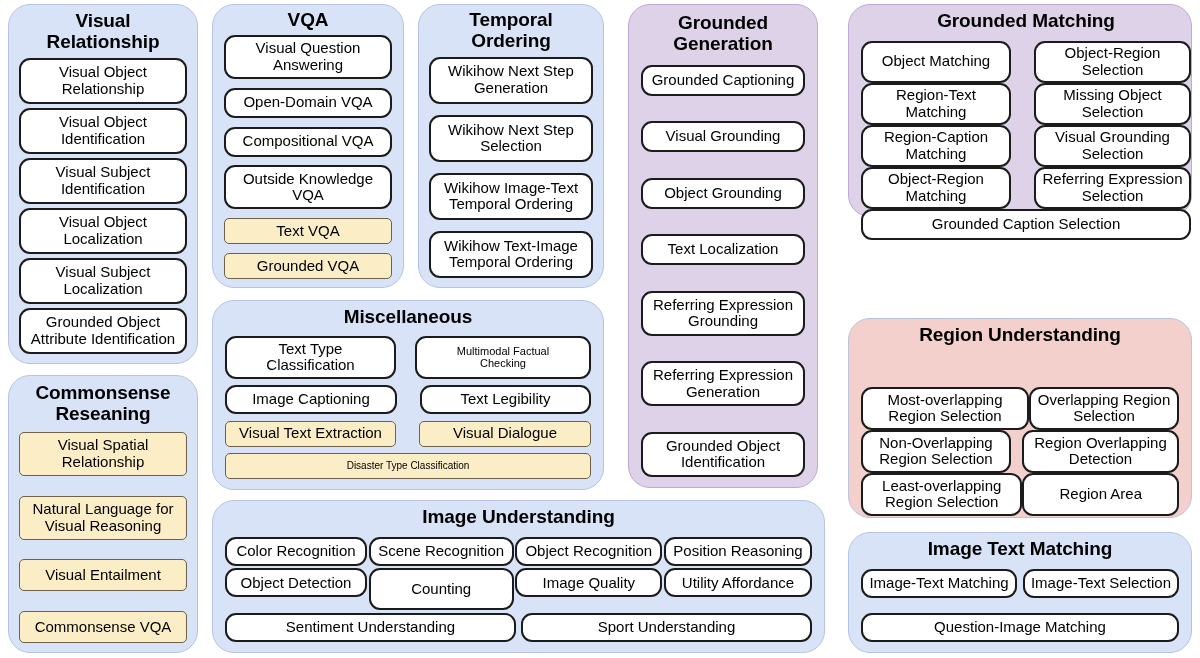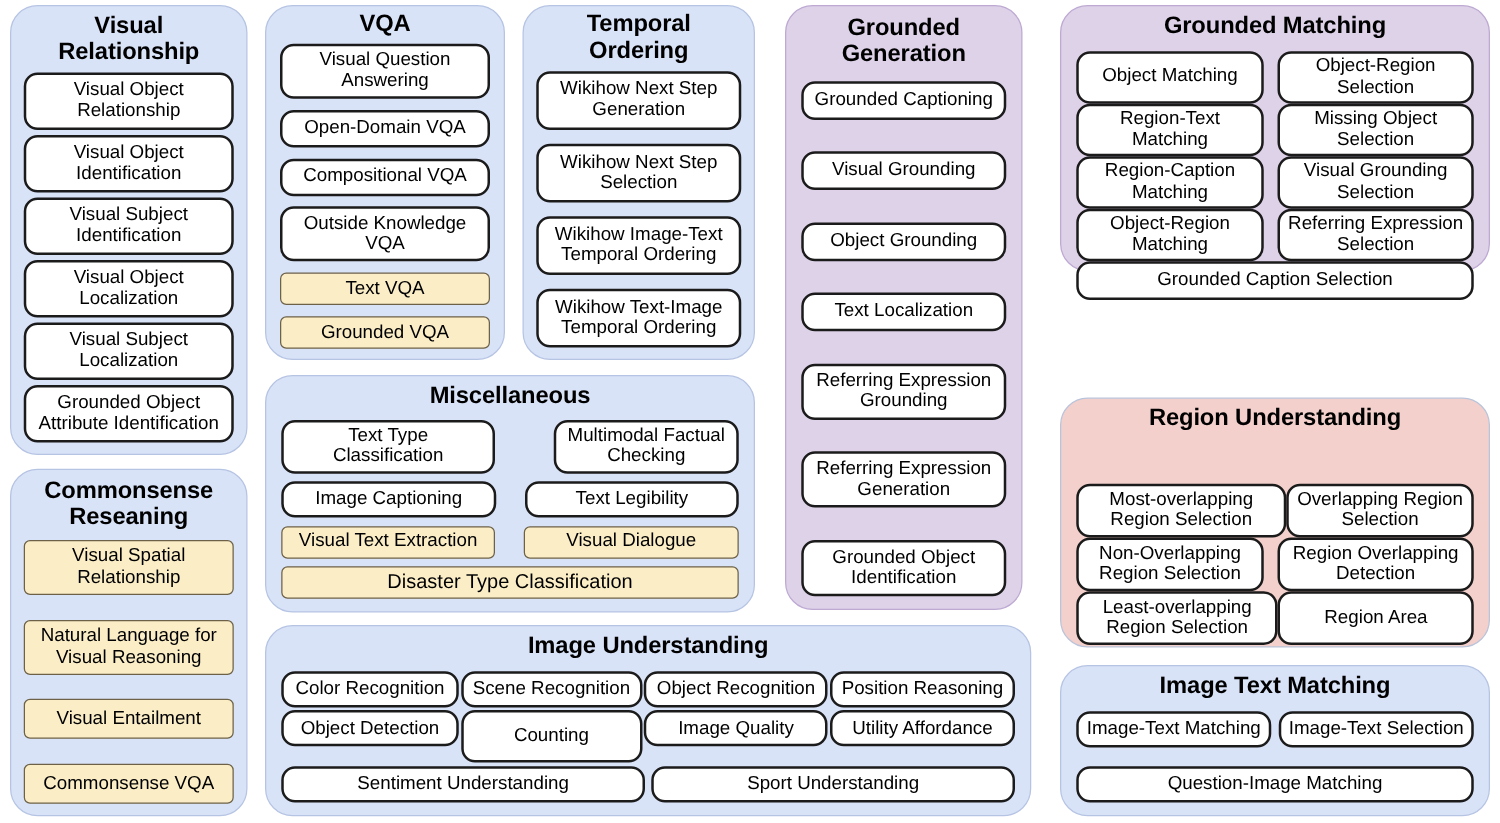--- a/index.html
+++ b/index.html
@@ -124,33 +124,33 @@
       <div class="pill yellow" style="font-size:15px; height:26px;">Grounded VQA</div>
     </div>
   </div>
 
   <div class="group blue" style="left:212px; top:300px; width:392px; height:190px; padding:6px 12px 10px 12px;">
     <div class="group-title" style="font-size:19px; margin-bottom:8px;">Miscellaneous</div>
     <div class="group-body">
       <div class="row">
         <div class="pill" style="font-size:15px; width:171px; height:43px;">Text Type
 Classification</div>
-        <div class="pill" style="font-size:15px; width:148px; height:43px;">Multimodal Factual
+        <div class="pill" style="font-size:11px; width:176px; height:43px;">Multimodal Factual
 Checking</div>
       </div>
       <div class="row">
         <div class="pill" style="font-size:15px; width:172px; height:29px;">Image Captioning</div>
         <div class="pill" style="font-size:15px; width:171px; height:29px;">Text Legibility</div>
       </div>
       <div class="row">
         <div class="pill yellow" style="font-size:15px; width:171px; height:26px;">Visual Text Extraction</div>
         <div class="pill yellow" style="font-size:15px; width:172px; height:26px;">Visual Dialogue</div>
       </div>
       <div class="row">
-        <div class="pill yellow" style="font-size:16px; width:100%; height:26px;">Disaster Type Classification</div>
+        <div class="pill yellow" style="font-size:10px; width:100%; height:26px;">Disaster Type Classification</div>
       </div>
     </div>
   </div>
 
   <div class="group blue" style="left:418px; top:4px; width:186px; height:284px; padding:5px 10px 9px 10px;">
     <div class="group-title" style="font-size:19px; margin-bottom:5px;">Temporal Ordering</div>
     <div class="group-body">
       <div class="pill" style="font-size:15px; height:47px;">Wikihow Next Step
 Generation</div>
       <div class="pill" style="font-size:15px; height:47px;">Wikihow Next Step
@@ -194,21 +194,21 @@
       <div class="pill" style="font-size:15px; height:31px;">Text Localization</div>
       <div class="pill" style="font-size:15px; height:45px;">Referring Expression
 Grounding</div>
       <div class="pill" style="font-size:15px; height:45px;">Referring Expression
 Generation</div>
       <div class="pill" style="font-size:15px; height:45px;">Grounded Object
 Identification</div>
     </div>
   </div>
 
-  <div class="group purple" style="left:848px; top:4px; width:344px; height:213px; padding:6px 12px 10px 12px;">
+  <div class="group purple" style="left:848px; top:4px; width:344px; height:213px; padding:6px 0 10px 12px;">
     <div class="group-title" style="font-size:19px; margin-bottom:9px;">Grounded Matching</div>
     <div class="group-body">
       <div class="row">
         <div class="pill" style="font-size:15px; width:150px; height:42px;">Object Matching</div>
         <div class="pill" style="font-size:15px; width:157px; height:42px;">Object-Region
 Selection</div>
       </div>
       <div class="row">
         <div class="pill" style="font-size:15px; width:150px; height:42px;">Region-Text
 Matching</div>

